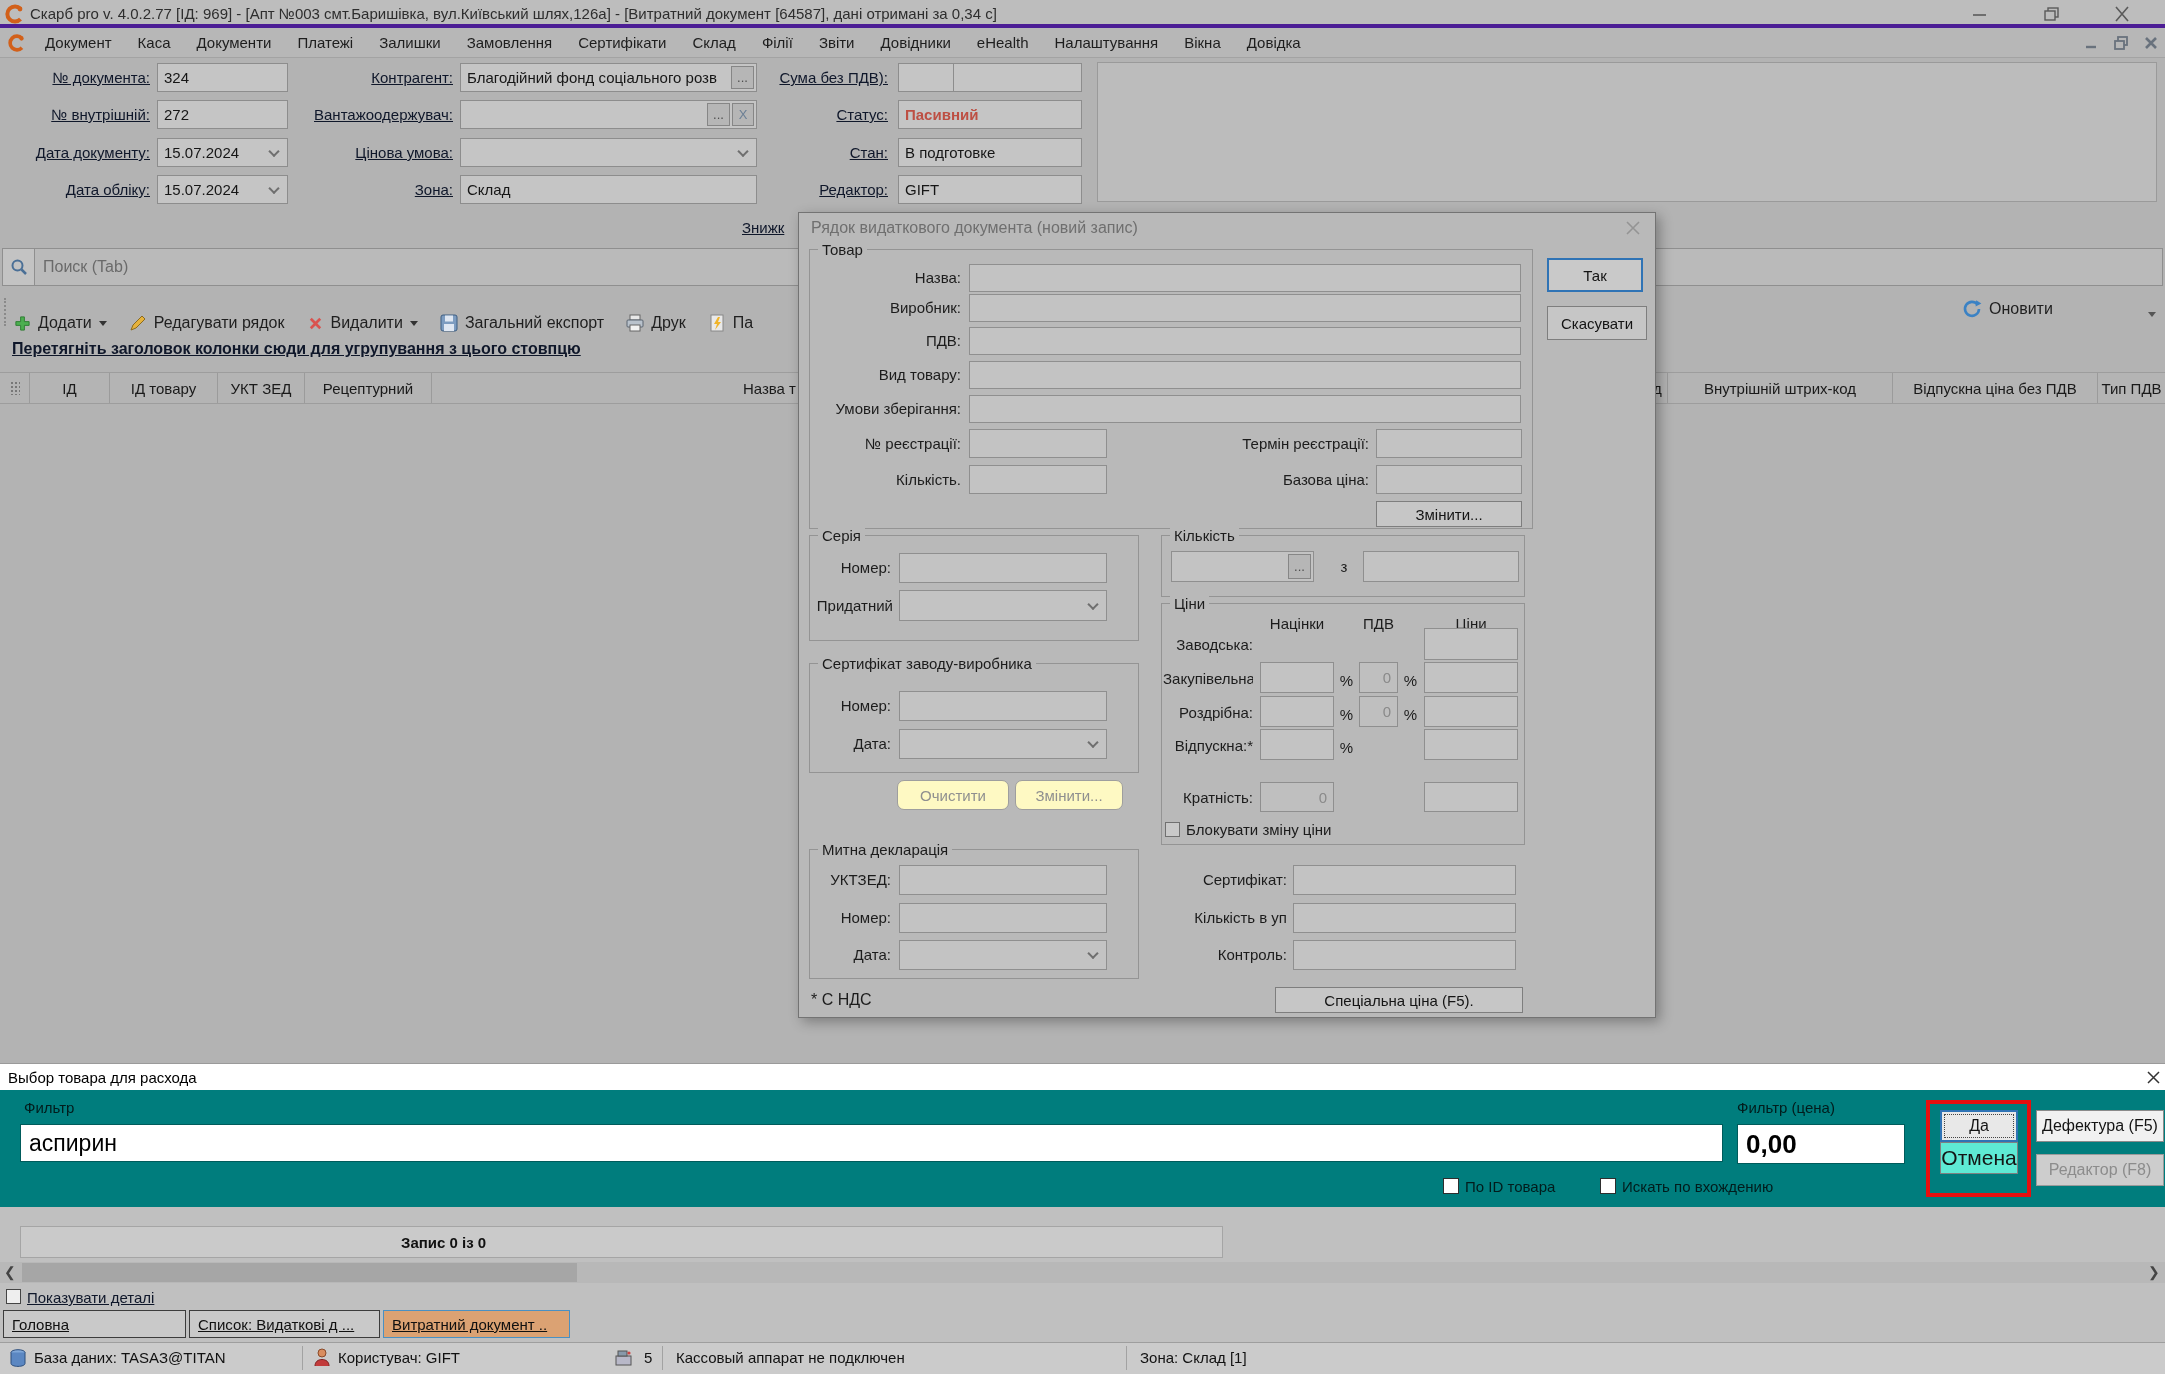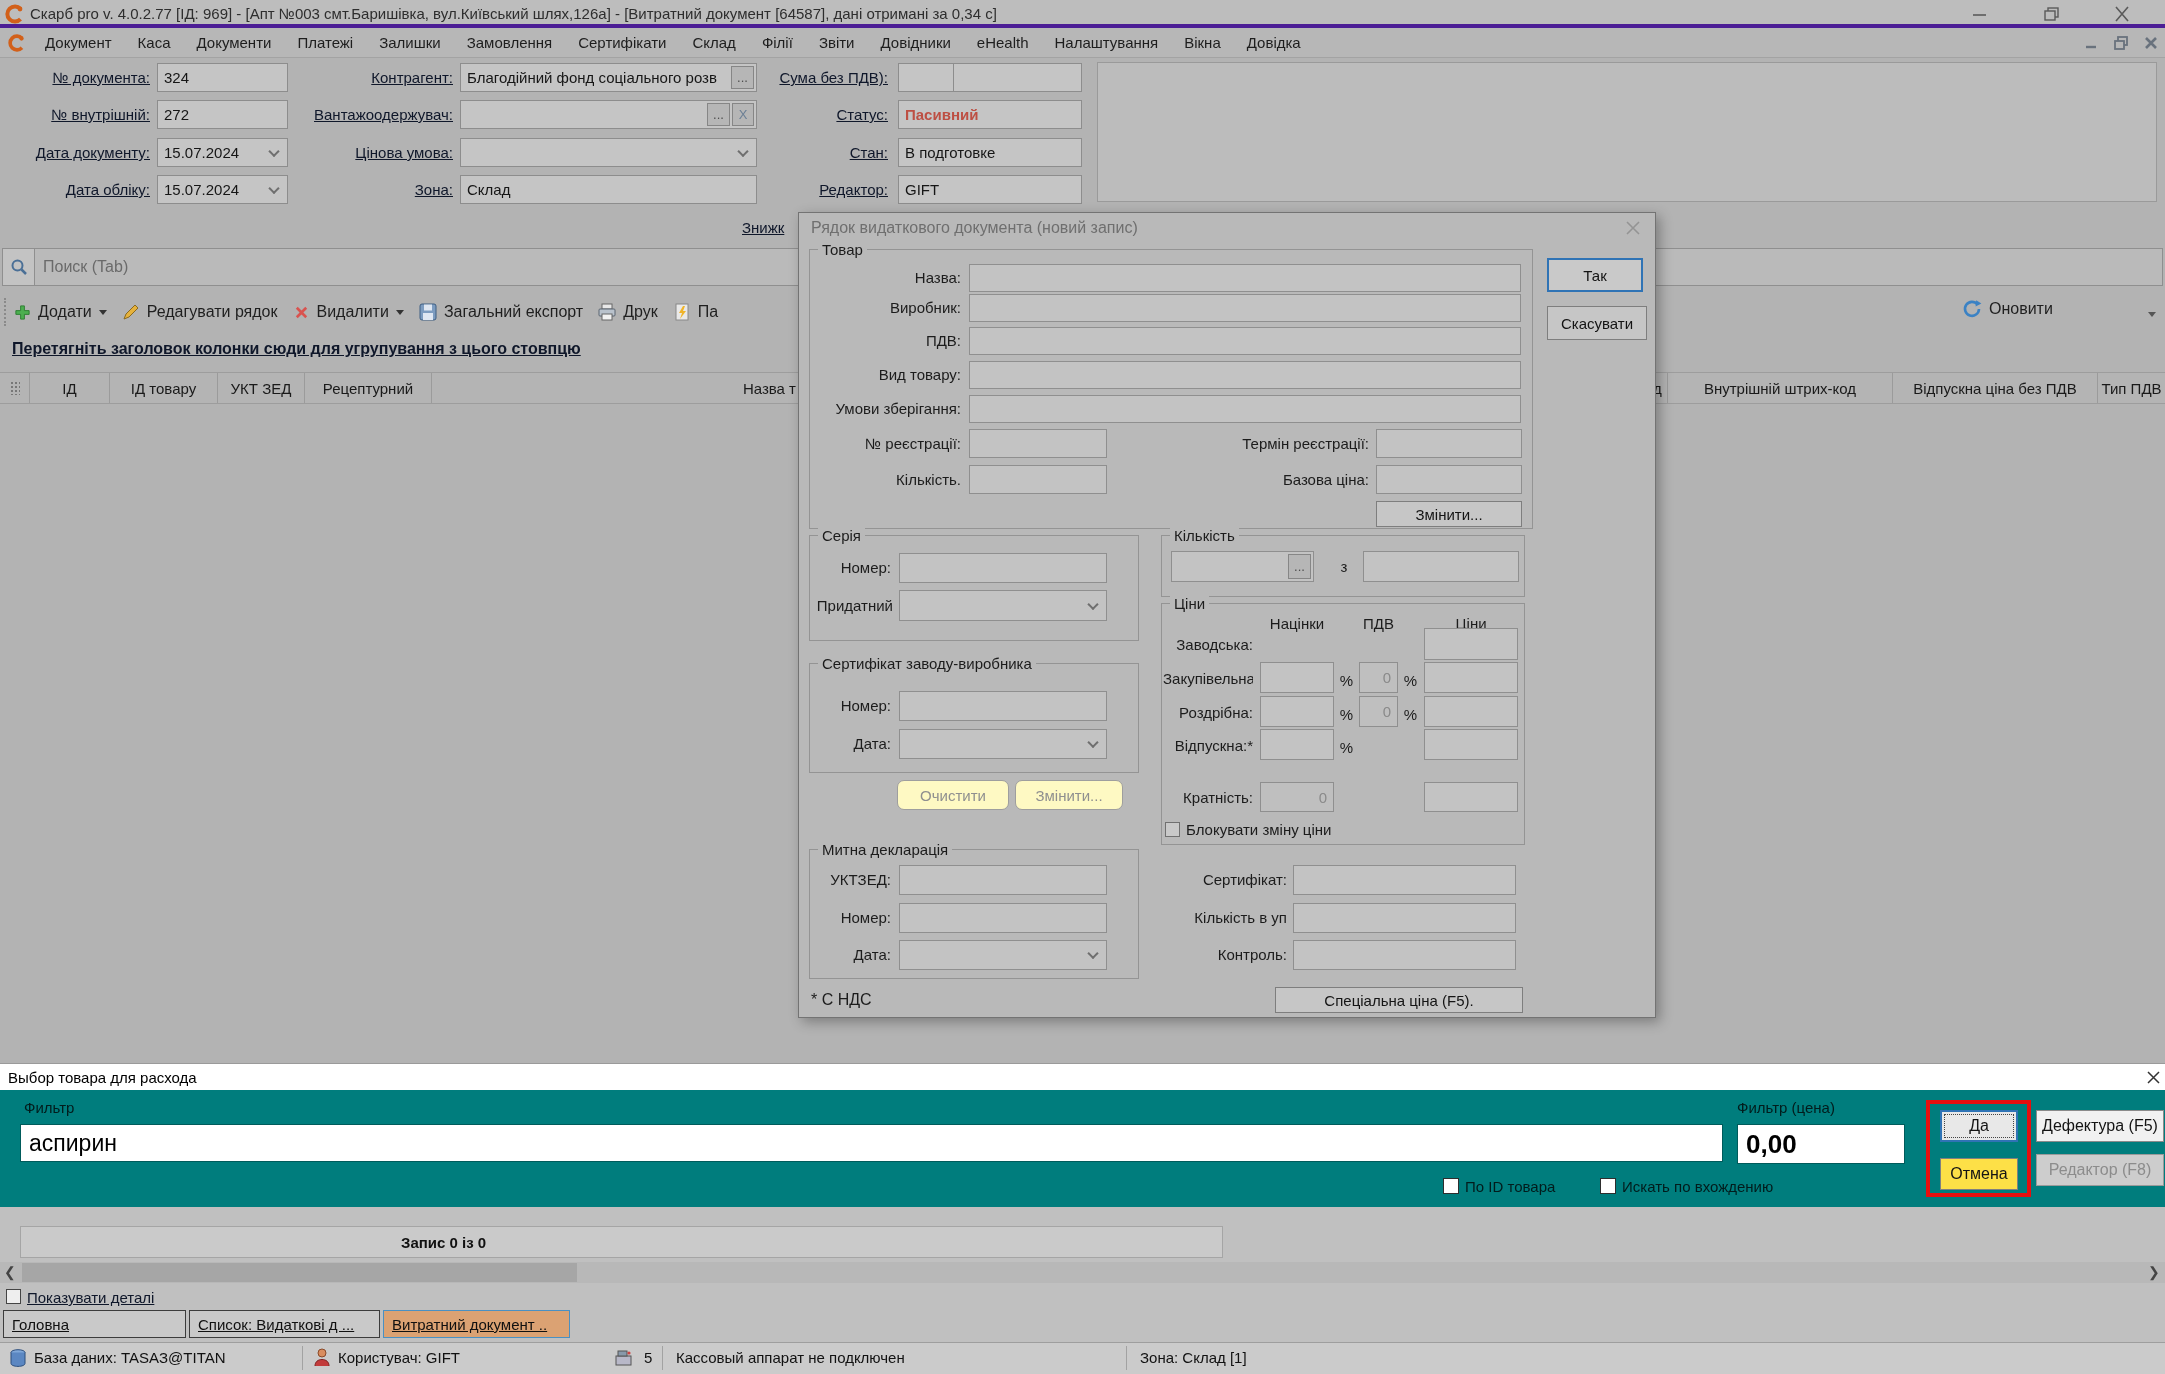--- a/index.html
+++ b/index.html
@@ -17,21 +17,21 @@
 .btn.primary{border:2px solid #2f73b5;background:#c9c9c9;}
 .btn.disabled{color:#8f8f8f;border-color:#9e9e9e;background:#fef9c3;border-radius:7px;}
 .group{position:absolute;border:1px solid #949494;}
 .legend{position:absolute;top:-9px;left:8px;background:#b9b9b9;padding:0 4px;font-size:15px;color:#1c1c1c;white-space:nowrap;}
 .cb{position:absolute;width:16px;height:16px;background:#cfcfcf;border:1px solid #5e5e5e;}
 .cb.white{background:#ffffff;border:1px solid #2e2e2e;}
 .th{position:absolute;top:0;height:100%;display:flex;align-items:center;justify-content:center;font-size:15px;color:#1a1a1a;border-right:1px solid #9b9b9b;white-space:nowrap;overflow:hidden;}
 .titlebar{position:absolute;left:0;top:0;width:2165px;height:28px;background:#bdbdbd;border-bottom:4px solid #4c1d95;}
 .menubar{position:absolute;left:0;top:28px;width:2165px;height:30px;background:#b7b7b7;border-bottom:1px solid #a3a3a3;display:flex;align-items:center;}
 .mi{font-size:15px;color:#1e1e1e;padding:0 13px;}
-.toolbar{position:absolute;left:14px;top:292px;height:40px;display:flex;align-items:center;gap:15px;}
+.toolbar{position:absolute;left:14px;top:292px;height:40px;display:flex;align-items:flex-end;gap:22px;}
 .titem{display:flex;align-items:center;gap:7px;font-size:16px;color:#1f1f1f;white-space:nowrap;}
 .caret{width:0;height:0;border-left:4px solid transparent;border-right:4px solid transparent;border-top:5px solid #333;}
 .dialog{position:absolute;left:798px;top:212px;width:858px;height:806px;background:#b9b9b9;border:1px solid #737373;box-shadow:4px 4px 12px rgba(0,0,0,.3);}
 .dlg-lbl{position:absolute;font-size:15px;color:#1c1c1c;white-space:nowrap;text-align:right;overflow:hidden;}
 .teal-label{position:absolute;font-size:15px;color:#021c1c;white-space:nowrap;}
 input{font-family:"Liberation Sans",sans-serif;}
 input::placeholder{color:#6a6a6a;opacity:1;}
 .sb-text{position:absolute;top:1349px;font-size:15px;color:#111;white-space:nowrap;}
 .sb-sep{position:absolute;top:1346px;width:1px;height:24px;background:#a2a2a2;}
 .tab{position:absolute;top:1310px;height:28px;background:#c9c9c9;border:1px solid #3c3c3c;display:flex;align-items:center;padding:0 8px;font-size:15px;color:#101010;white-space:nowrap;overflow:hidden;text-decoration:underline;}
@@ -440,21 +440,21 @@
     <input class="abs" style="left: 20px; top: 34px; width: 1703px; height: 38px; background: rgb(255, 255, 255); border: 1px solid rgb(0, 91, 91); outline: none; font-size: 23px; color: rgb(0, 0, 0); padding: 0px 8px;" value="аспирин">
     <span class="teal-label" style="left:1737px;top:9px">Фильтр (цена)</span>
     <input class="abs" style="left: 1737px; top: 34px; width: 168px; height: 40px; background: rgb(255, 255, 255); border: 1px solid rgb(0, 91, 91); outline: none; font-size: 26px; font-weight: bold; color: rgb(0, 0, 0); padding: 0px 8px;" value="0,00">
     <span class="cb white" style="left:1443px;top:88px"></span>
     <span class="teal-label" style="left:1465px;top:88px">По ID товара</span>
     <span class="cb white" style="left:1600px;top:88px"></span>
     <span class="teal-label" style="left:1622px;top:88px">Искать по вхождению</span>
     <div class="btn" style="left:1940px;top:20px;width:78px;height:32px;background:#e8e8e8;border:2px solid #2f73b5;outline:1px dotted #444;outline-offset:-5px;font-size:16px">
         <span>Да</span>
       </div>
-    <div class="btn" style="left:1940px;top:68px;width:78px;height:32px;background:#fde047;border:1px solid #808080;font-size:16px">
+    <div class="btn" style="left:1940px;top:52px;width:78px;height:32px;background:#5eead4;border:1px solid #808080;font-size:21px">
         <span>Отмена</span>
       </div>
     <div class="abs" style="left:1926px;top:10px;width:105px;height:97px;border:4px solid #e60f0f"></div>
     <div class="btn" style="left:2036px;top:20px;width:128px;height:32px;background:#f1f1f1;border:1px solid #8a8a8a;font-size:16px">
         <span>Дефектура (F5)</span>
       </div>
     <div class="btn" style="left:2036px;top:64px;width:128px;height:32px;background:#cdcdcd;border:1px solid #9a9a9a;color:#8c8c8c;font-size:16px">
         <span>Редактор (F8)</span>
       </div>
   </div>

